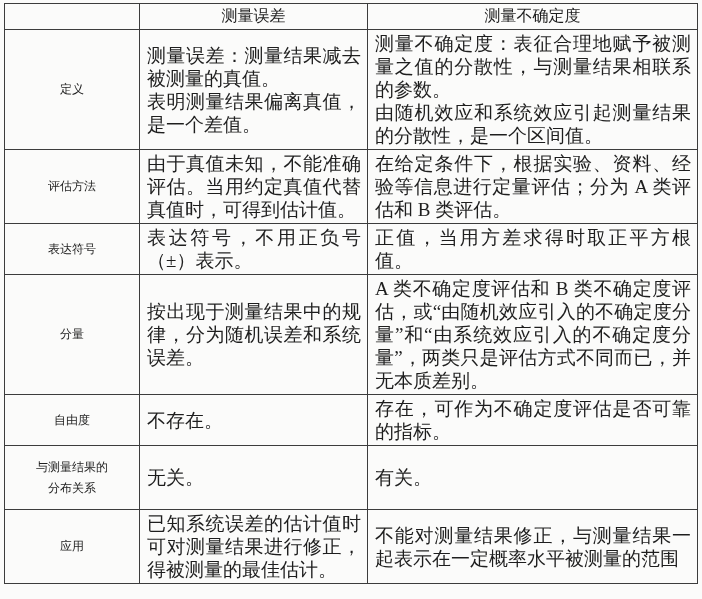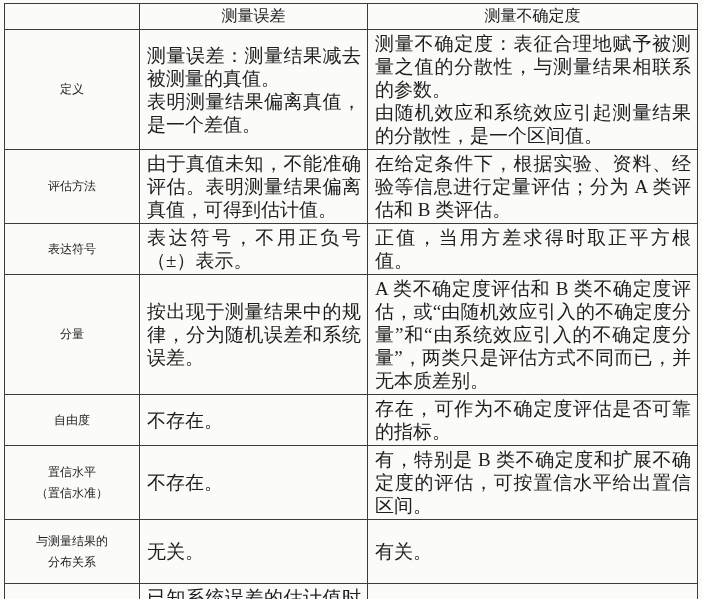--- a/index.html
+++ b/index.html
@@ -89,44 +89,38 @@
     <tbody>
       <tr class="r-def">
         <td class="label">定义</td>
         <td class="content">测量误差：测量结果减去被测量的真值。
 表明测量结果偏离真值，是一个差值。</td>
         <td class="content">测量不确定度：表征合理地赋予被测量之值的分散性，与测量结果相联系的参数。
 由随机效应和系统效应引起测量结果的分散性，是一个区间值。</td>
       </tr>
       <tr class="r-eval">
         <td class="label">评估方法</td>
-        <td class="content">由于真值未知，不能准确评估。表明测量结果偏离真值，可得到估计值。</td>
+        <td class="content">由于真值未知，不能准确评估。当用约定真值代替真值时，可得到估计值。</td>
         <td class="content">在给定条件下，根据实验、资料、经验等信息进行定量评估；分为 A 类评估和 B 类评估。</td>
       </tr>
       <tr class="r-sym">
         <td class="label">表达符号</td>
         <td class="content">表达符号，不用正负号（±）表示。</td>
         <td class="content">正值，当用方差求得时取正平方根值。</td>
       </tr>
       <tr class="r-comp">
         <td class="label">分量</td>
         <td class="content">按出现于测量结果中的规律，分为随机误差和系统误差。</td>
         <td class="content">A 类不确定度评估和 B 类不确定度评估，或“由随机效应引入的不确定度分量”和“由系统效应引入的不确定度分量”，两类只是评估方式不同而已，并无本质差别。</td>
       </tr>
       <tr class="r-free">
         <td class="label">自由度</td>
         <td class="content">不存在。</td>
         <td class="content">存在，可作为不确定度评估是否可靠的指标。</td>
       </tr>
-      <tr class="r-conf">
-        <td class="label">置信水平
-（置信水准）</td>
-        <td class="content">不存在。</td>
-        <td class="content">有，特别是 B 类不确定度和扩展不确定度的评估，可按置信水平给出置信区间。</td>
-      </tr>
       <tr class="r-dist">
         <td class="label">与测量结果的
 分布关系</td>
         <td class="content">无关。</td>
         <td class="content">有关。</td>
       </tr>
       <tr class="r-app">
         <td class="label">应用</td>
         <td class="content">已知系统误差的估计值时可对测量结果进行修正，得被测量的最佳估计。</td>
         <td class="content">不能对测量结果修正，与测量结果一起表示在一定概率水平被测量的范围</td>

